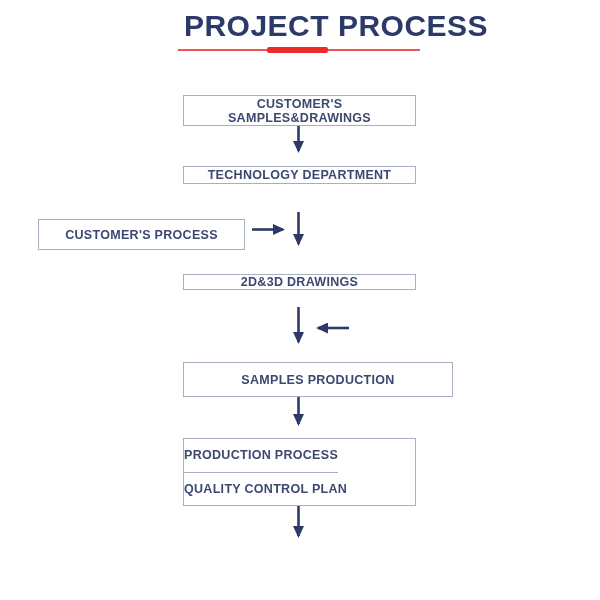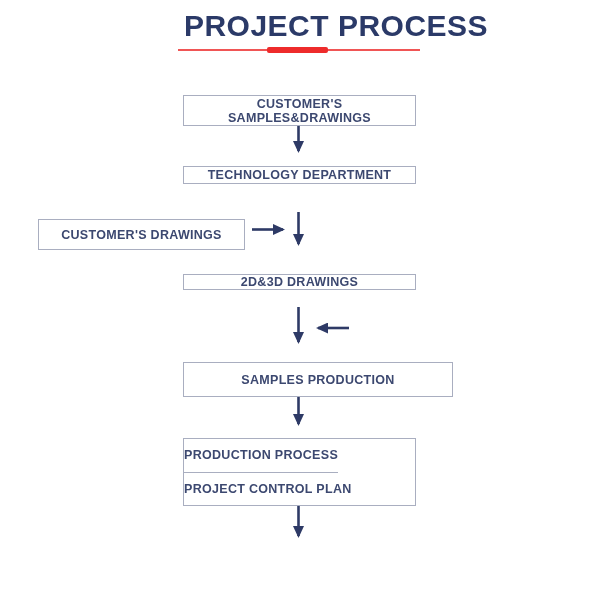--- a/index.html
+++ b/index.html
@@ -96,35 +96,35 @@
 
   <div class="node" style="left:183px; top:88px; width:233px; height:31px;">
     <span>CUSTOMER'S SAMPLES&amp;DRAWINGS</span>
   </div>
 
   <div class="node" style="left:183px; top:159px; width:233px; height:18px;">
     <span>TECHNOLOGY DEPARTMENT</span>
   </div>
 
   <div class="node" style="left:38px; top:212px; width:207px; height:31px;">
-    <span>CUSTOMER'S DRAWINGS</span>
+    <span>CUSTOMER'S PROCESS</span>
   </div>
 
   <div class="node" style="left:183px; top:267px; width:233px; height:16px;">
     <span>2D&amp;3D DRAWINGS</span>
   </div>
 
 
   <div class="node" style="left:183px; top:355px; width:270px; height:35px;">
     <span>SAMPLES PRODUCTION</span>
   </div>
 
   <div class="node stacked" style="left:183px; top:431px; width:233px; height:68px;">
     <div class="cell top">
       <span>PRODUCTION PROCESS</span>
     </div>
     <div class="cell">
-      <span>PROJECT CONTROL PLAN</span>
+      <span>QUALITY CONTROL PLAN</span>
     </div>
   </div>
 
 
 </div>
 
 </body></html>

